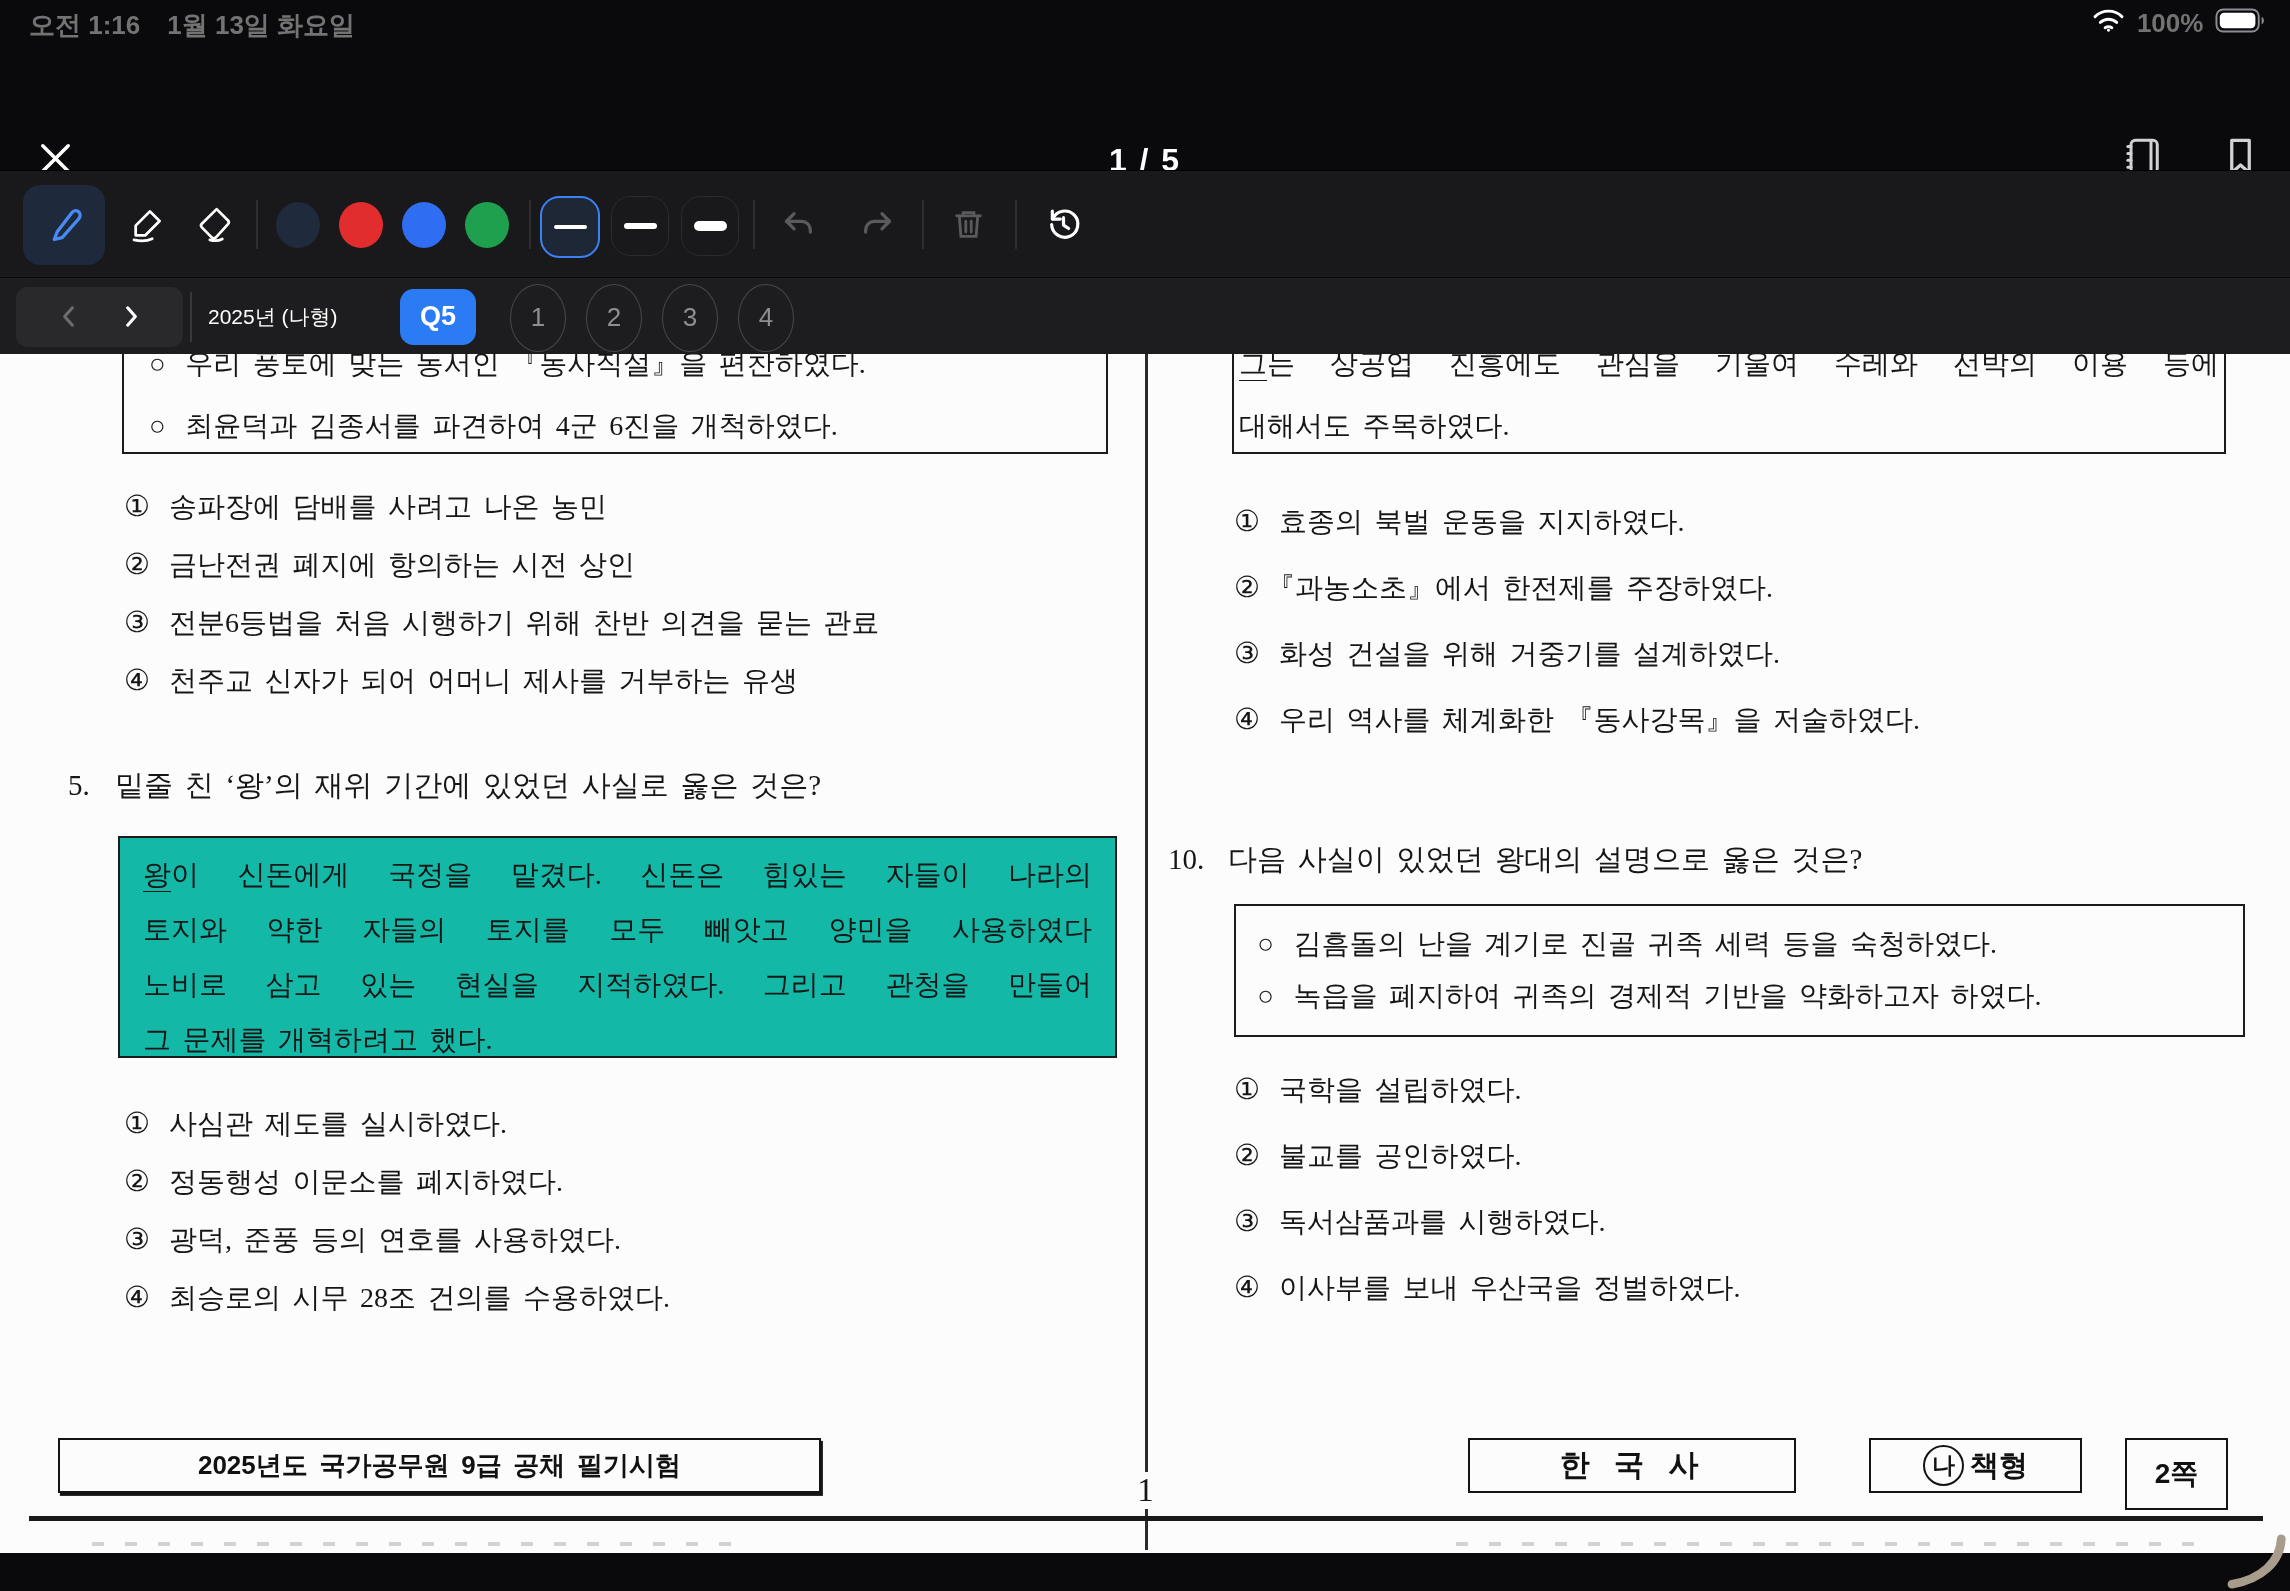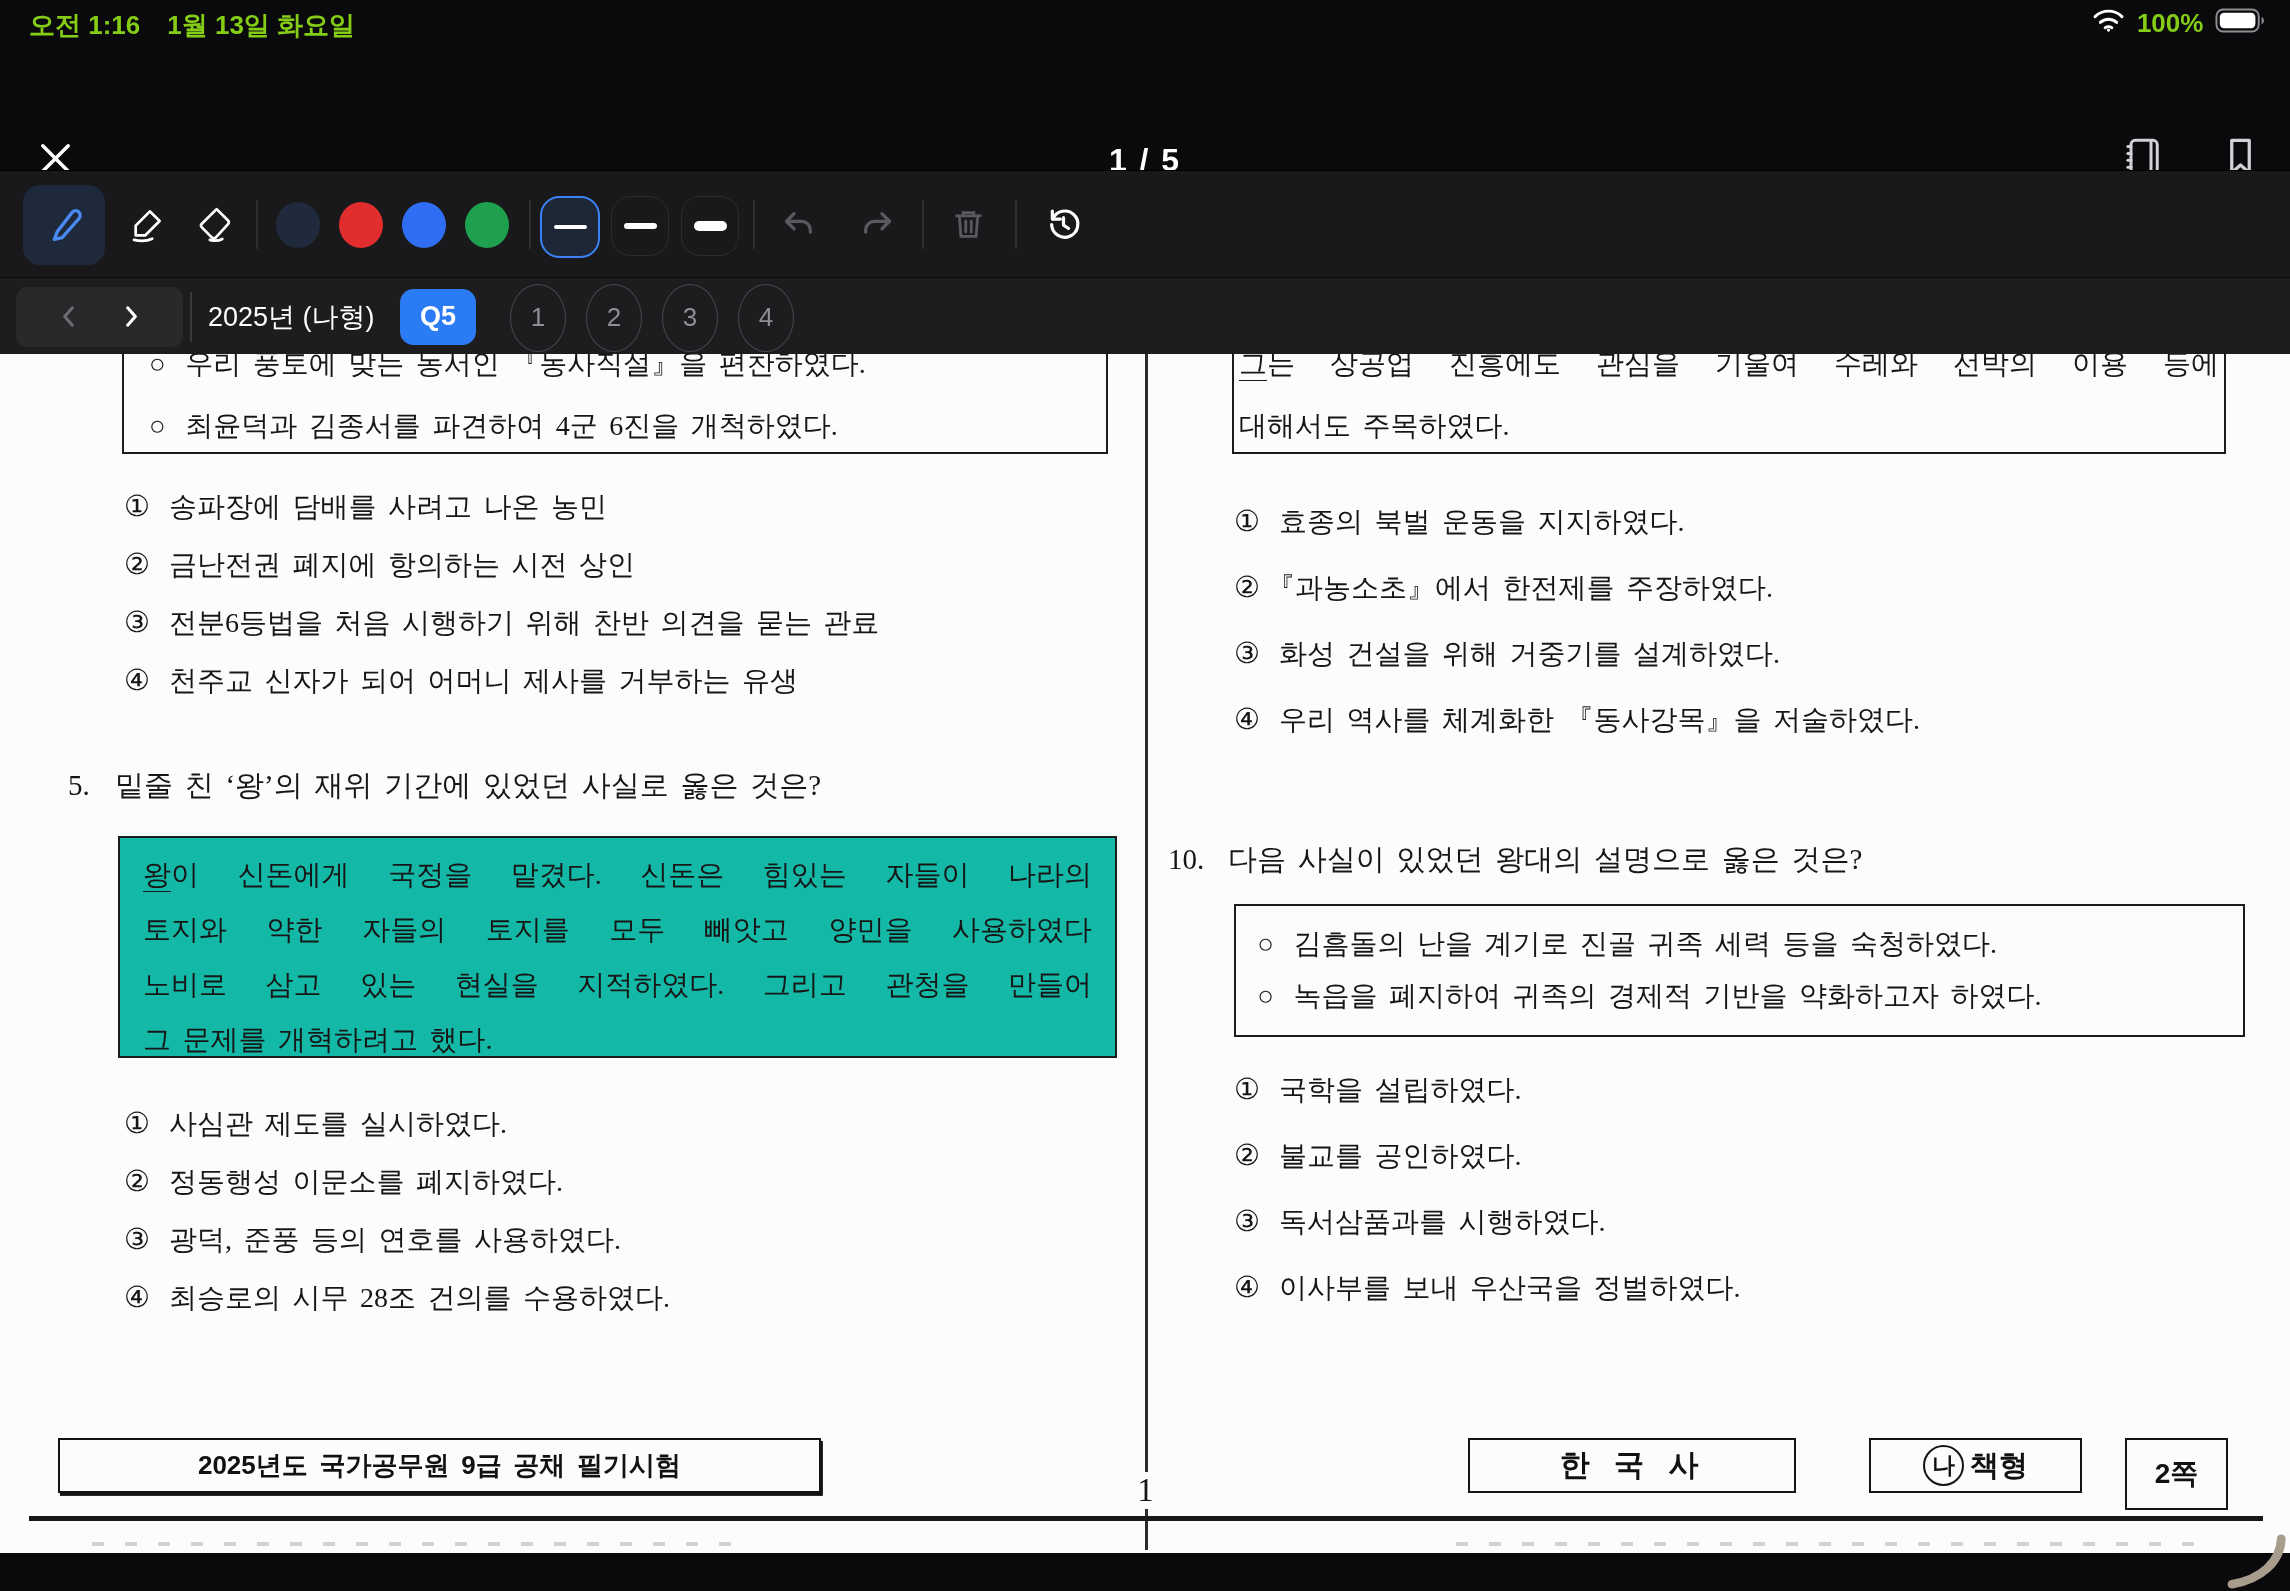--- a/index.html
+++ b/index.html
@@ -1,38 +1,38 @@
 <!DOCTYPE html>
 <html><head>
 <meta charset="utf-8">
 <style>
   html,body{margin:0;padding:0;background:#000;}
   .screen{position:relative;width:2290px;height:1591px;overflow:hidden;background:#fcfcfc;
           font-family:"Liberation Sans",sans-serif;-webkit-font-smoothing:antialiased;}
 
   
-  .statusbar{position:absolute;left:0;top:0;width:2290px;height:45px;background:#0a0a0c;color:#84cc16;}
+  .statusbar{position:absolute;left:0;top:0;width:2290px;height:45px;background:#0a0a0c;color:#737373;}
   .statusbar .left{position:absolute;left:29px;top:7.8px;display:flex;gap:27px;font-size:26px;font-weight:600;}
   .statusbar .right{position:absolute;right:25px;top:7.8px;display:flex;align-items:center;gap:11.6px;font-size:26px;font-weight:600;}
   .viewerbar{position:absolute;left:0;top:45px;width:2290px;height:125px;background:#0a0a0c;color:#fff;}
   .vb-close{position:absolute;left:33px;top:91px;width:49px;height:49px;cursor:pointer;}
   .vb-page{position:absolute;left:0;top:97px;width:2290px;text-align:center;font-size:32px;font-weight:600;letter-spacing:1.9px;}
   .vb-right{position:absolute;right:27px;top:89px;display:flex;gap:52px;color:#d2d2d6;}
   .toolbar{position:absolute;left:0;top:170px;width:2290px;height:107px;background:#19191b;border-top:1px solid #000;}
   .tb-item{position:absolute;top:0;height:107px;display:flex;align-items:center;justify-content:center;}
   .penbtn{left:23px;top:13.6px;width:82px;height:80px;border-radius:17.5px;background:#1e2a3c;display:flex;align-items:center;justify-content:center;}
   .tb-div{position:absolute;top:29px;width:1.9px;height:49px;background:#2e2e31;}
   .dot{position:absolute;top:31px;width:44px;height:46px;border-radius:50%;}
   .thick{position:absolute;top:25px;width:56px;height:58px;border-radius:19.4px;display:flex;align-items:center;justify-content:center;border:1.9px solid #2c2c2f;}
   .thick.sel{border:2.9px solid #3b82f6;background:#1d2736;}
   .thick .bar{background:#fff;border-radius:5.8px;width:33px;}
   .navbar{position:absolute;left:0;top:277px;width:2290px;height:78px;background:#1d1d1f;border-top:1px solid #0a0a0a;color:#fff;}
   .prevnext{position:absolute;left:15.5px;top:8.7px;width:167px;height:60px;border-radius:11.6px;background:#29292c;}
   .nav-div{position:absolute;left:190px;top:13.6px;width:1.9px;height:50px;background:#39393c;}
-  .nav-title{position:absolute;left:208px;top:0;height:78px;display:flex;align-items:center;font-size:27px;font-weight:500;}
+  .nav-title{position:absolute;left:208px;top:0;height:78px;display:flex;align-items:center;font-size:21px;font-weight:500;}
   .qbadge{position:absolute;left:400px;top:10.7px;width:76px;height:56px;border-radius:13.6px;background:#2b7bf5;
           display:flex;align-items:center;justify-content:center;font-size:27px;font-weight:700;}
   .qcircle{position:absolute;top:5.8px;width:54px;height:66px;border:1.9px solid #48484c;border-radius:50%;
            display:flex;align-items:center;justify-content:center;font-size:26px;color:#8e8e93;}
 
   
   .doc{position:absolute;left:0;top:354px;width:2290px;height:1198px;background:#fcfcfc;color:#161616;
        font-family:"Liberation Serif",serif;word-spacing:0.28em;}
   .coldiv{position:absolute;left:1145px;top:0;width:2.9px;height:1196px;background:#2b2b2b;}
   .srcbox{position:absolute;border:2.9px solid #1c1c1c;border-top:none;overflow:hidden;background:#fcfcfc;}

